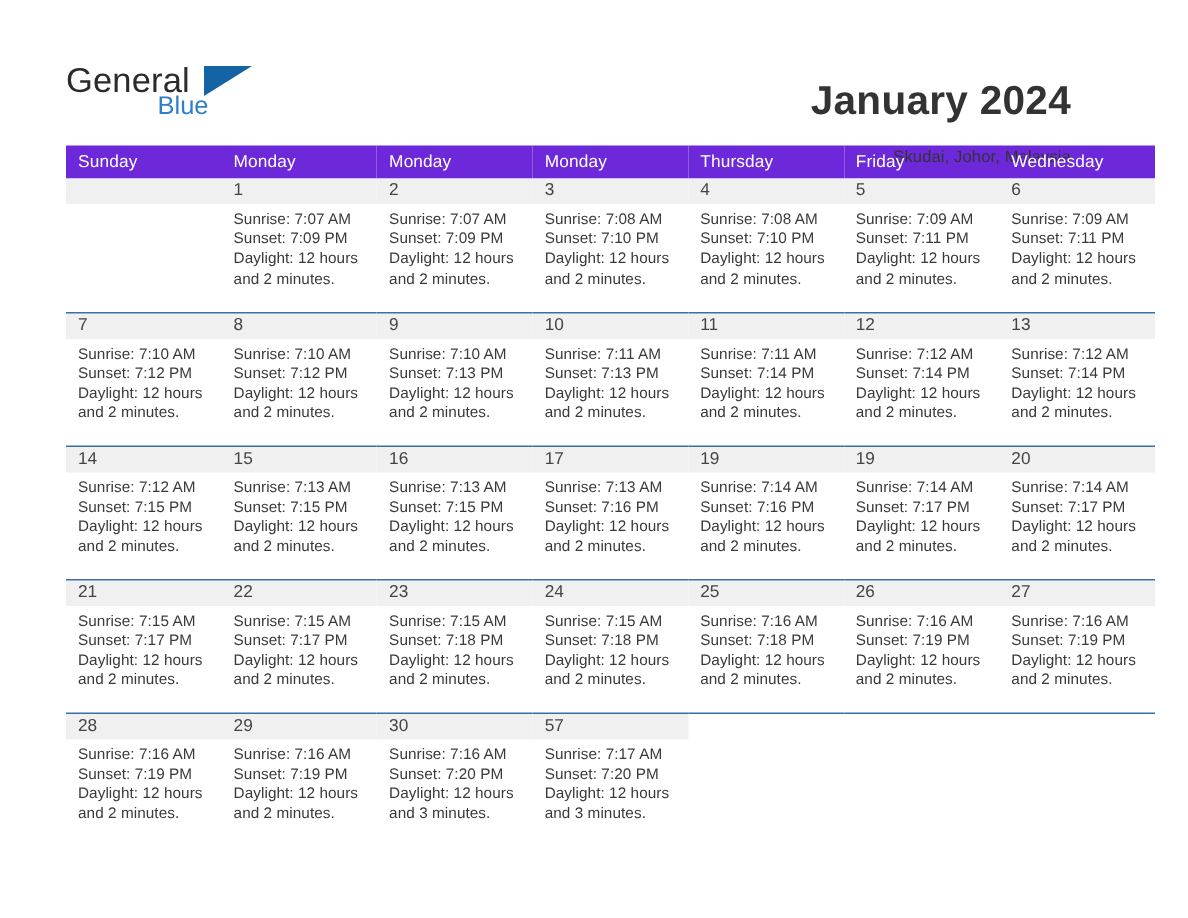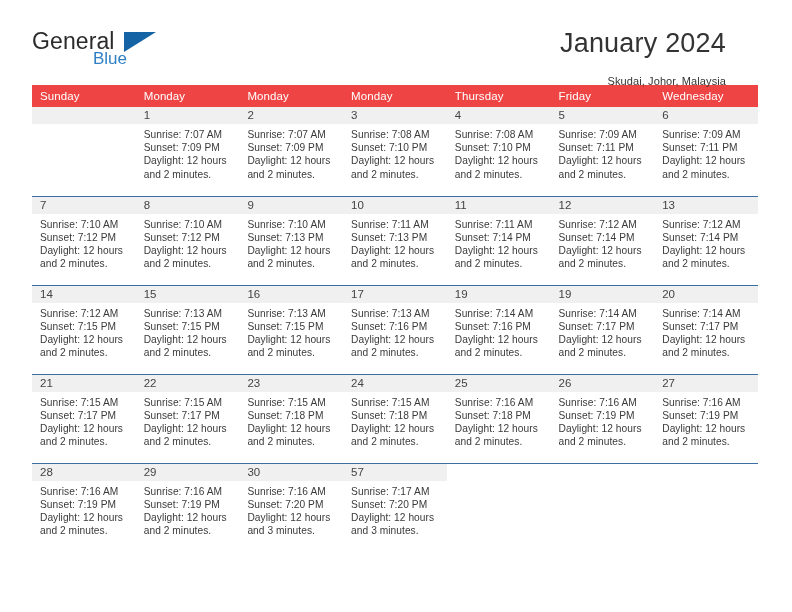--- a/index.html
+++ b/index.html
@@ -7,21 +7,21 @@
     width: 792px;
     height: 612px;
     background: #ffffff;
     font-family: "Liberation Sans", sans-serif;
     overflow: hidden;
   }
   .page {
     position: relative;
     width: 760px;
     height: 612px;
-    padding: 0;
+    padding: 12px;
   }
 
   
   .header {
     display: flex;
     align-items: flex-start;
     justify-content: space-between;
     padding: 28px 34px 0 32px;
     height: 76px;
   }
@@ -51,40 +51,41 @@
     left: 92px; top: 4px;
     width: 0; height: 0;
     border-left: 32px solid #1464a5;
     border-bottom: 20px solid transparent;
   }
 
   .titleblock { text-align: right; padding-top: 0px; }
   .cal-title {
     font-size: 27px;
     color: #333333;
-    font-weight: normal;
+    font-weight: bold;
     line-height: 1.15;
     letter-spacing: .2px;
+    margin-top: 12px;
   }
   .cal-subtitle {
     font-size: 11px;
     color: #333333;
     margin-top: 16px;
     letter-spacing: .1px;
   }
 
   
   .calendar {
     margin: 9px 34px 0 32px;
     width: 726px;
     border-collapse: collapse;
     table-layout: fixed;
   }
   .calendar th {
-    background: #ef4444;
+    background: #6d28d9;
     color: #ffffff;
     font-size: 11.5px;
     font-weight: normal;
     text-align: left;
     padding: 5px 0 5px 8px;
     height: 22px;
     letter-spacing: .1px;
   }
   .calendar td {
     vertical-align: top;

